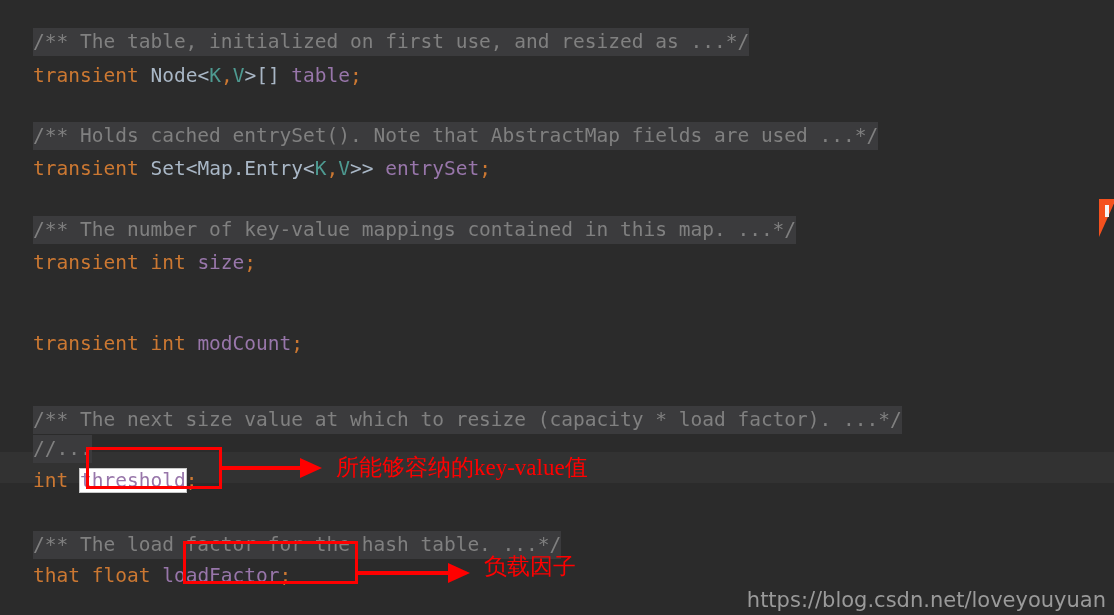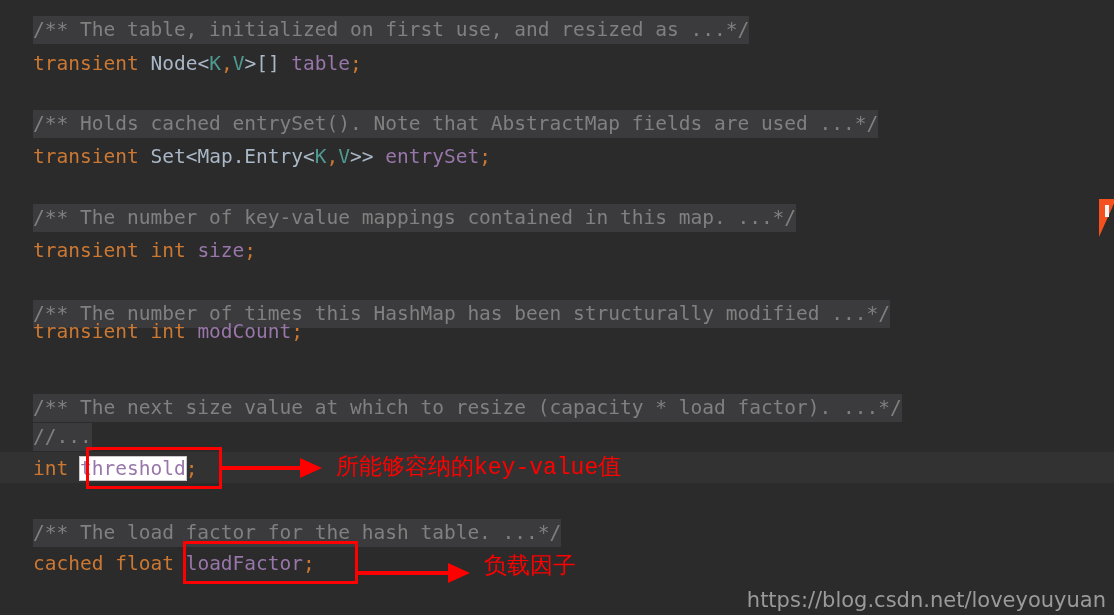--- a/index.html
+++ b/index.html
@@ -31,20 +31,21 @@
   .line {
     position: absolute;
     left: 0;
     width: 1114px;
     height: 31px;
     line-height: 31px;
     white-space: pre;
     font-size: 19.5px;
     letter-spacing: 0px;
     color: #a9b7c6;
+    margin-top: 12px;
   }
   .line .ind {
     display: inline-block;
     width: 33px;
   }
   .cur-line-bg {
     position: absolute;
     left: 0;
     width: 1114px;
     height: 31px;
@@ -88,21 +89,21 @@
     position: absolute;
     width: 0;
     height: 0;
     border-top: 10px solid transparent;
     border-bottom: 10px solid transparent;
     border-left: 22px solid #ff0000;
   }
   .anno-text {
     position: absolute;
     color: #ff0000;
-    font-family: Liberation Mono, monospace;
+    font-family: Liberation Serif, serif;
     font-size: 23px;
     line-height: 26px;
     white-space: nowrap;
   }
 
   
   .edge-marker {
     position: absolute;
     width: 0;
     height: 0;
@@ -141,33 +142,32 @@
     <div class="line" style="top:108px;"><span class="ind"></span><span class="folded cmt">/** Holds cached entrySet(). Note that AbstractMap fields are used ...*/</span></div>
 
     <div class="line" style="top:48px;"><span class="ind"></span><span class="kw">transient</span><span class="punc"> </span><span class="type">Node</span><span class="punc">&lt;</span><span class="gen">K</span><span class="kw">,</span><span class="gen">V</span><span class="punc">&gt;</span><span class="punc">[]</span><span class="fld"> table</span><span class="kw">;</span></div>
 
     <div class="line" style="top:141px;"><span class="ind"></span><span class="kw">transient</span><span class="punc"> </span><span class="type">Set</span><span class="punc">&lt;</span><span class="type">Map.Entry</span><span class="punc">&lt;</span><span class="gen">K</span><span class="kw">,</span><span class="gen">V</span><span class="punc">&gt;&gt;</span><span class="fld"> entrySet</span><span class="kw">;</span></div>
 
     <div class="line" style="top:235px;"><span class="ind"></span><span class="kw">transient</span><span class="kw"> int</span><span class="fld"> size</span><span class="kw">;</span></div>
 
     <div class="line" style="top:202px;"><span class="ind"></span><span class="folded cmt">/** The number of key-value mappings contained in this map. ...*/</span></div>
 
-    <div class="line" style="top:298px;"><span class="ind"></span><span class="folded cmt">/** The number of times this HashMap has been structurally modified ...*/</span></div>
 
     <div class="line" style="top:316px;"><span class="ind"></span><span class="kw">transient</span><span class="kw"> int</span><span class="fld"> modCount</span><span class="kw">;</span></div>
 
     <div class="line" style="top:392px;"><span class="ind"></span><span class="folded cmt">/** The next size value at which to resize (capacity * load factor). ...*/</span></div>
 
     <div class="line" style="top:421px;"><span class="ind"></span><span class="folded cmt">//...</span></div>
 
     <div class="line" style="top:453px;"><span class="ind"></span><span class="kw">int</span><span class="punc"> </span><span class="sel">threshold</span><span class="kw">;</span></div>
 
     <div class="line" style="top:517px;"><span class="ind"></span><span class="folded cmt">/** The load factor for the hash table. ...*/</span></div>
 
-    <div class="line" style="top:548px;"><span class="ind"></span><span class="kw">cached</span><span class="kw"> float</span><span class="fld"> loadFactor</span><span class="kw">;</span></div>
+    <div class="line" style="top:548px;"><span class="ind"></span><span class="kw">that</span><span class="kw"> float</span><span class="fld"> loadFactor</span><span class="kw">;</span></div>
 
   </div>
 
   <div class="red-box" style="left:86px; top:447px; width:136px; height:42px;"></div>
 
   <div class="arrow-line" style="left:222px; top:466px; width:82px;"></div>
   <div class="arrow-head" style="left:300px; top:458px;"></div>
   <div class="anno-text" style="left:336px; top:455px;">所能够容纳的key-value值</div>
 
   <div class="red-box" style="left:183px; top:541px; width:175px; height:43px;"></div>

